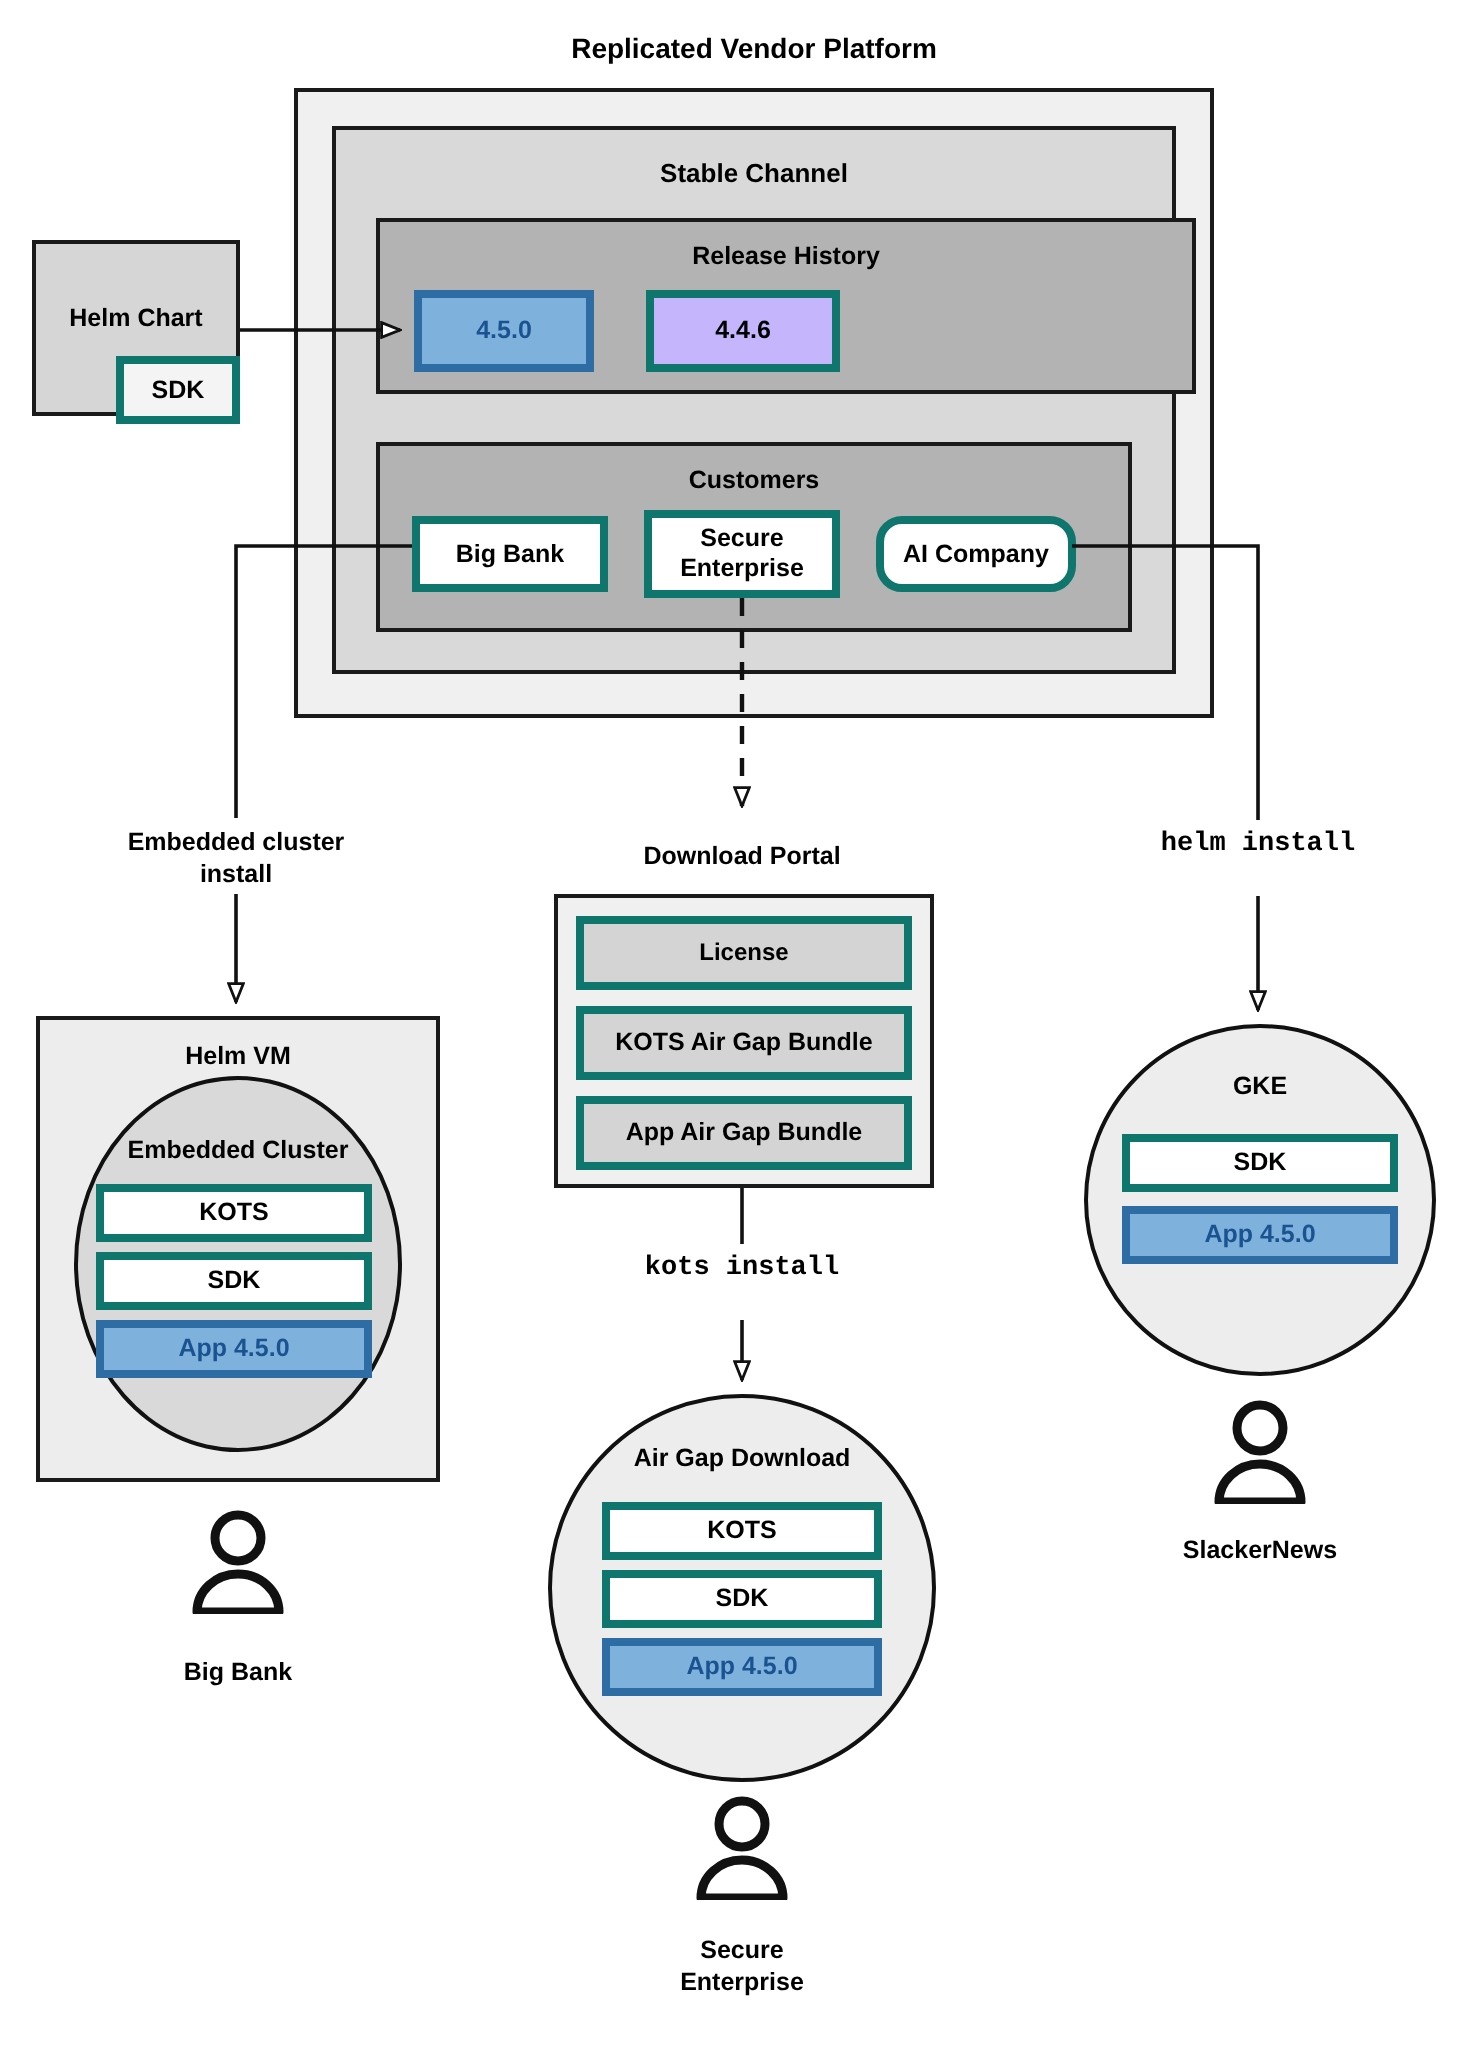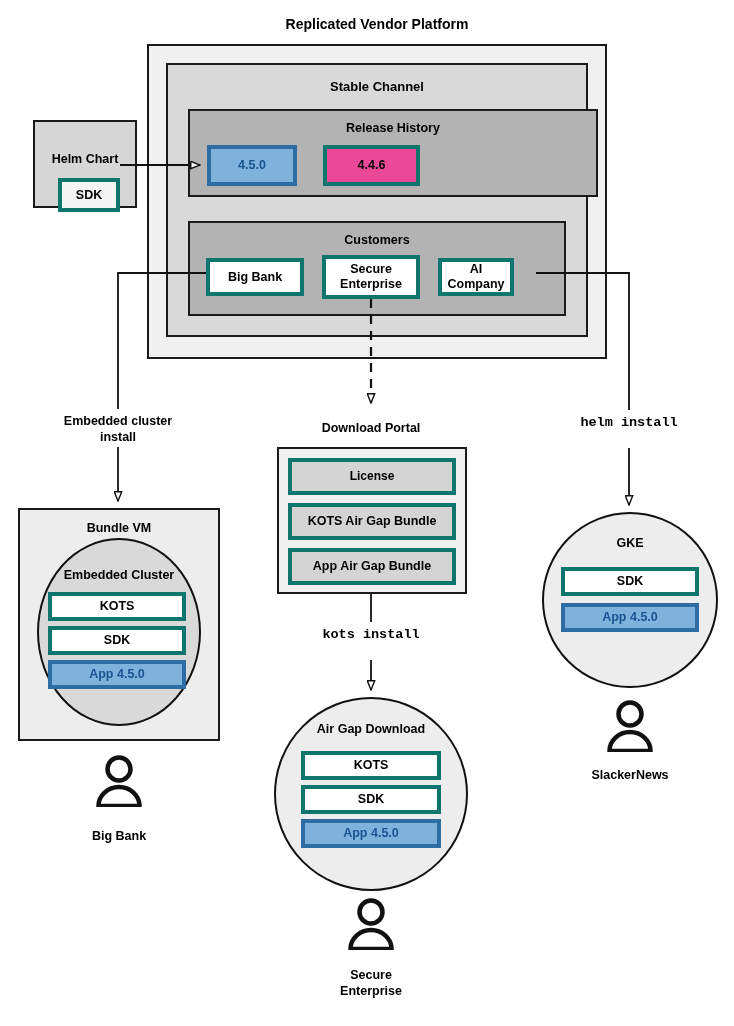--- a/index.html
+++ b/index.html
@@ -36,52 +36,52 @@
     <div class="paneltitle" style="top:14px;font-size:13px;">Stable Channel</div>
   </div>
 
   <div class="boxtop" style="left:188px;top:109px;width:410px;height:88px;background:#b3b3b3;">
     <div class="paneltitle" style="top:10px;font-size:12.5px;">Release History</div>
   </div>
 
   <div class="box" style="left:207px;top:145px;width:90px;height:41px;background:#7fb1dd;
               border-color:#2e6da4;color:#1a5490;font-size:12.5px;">4.5.0</div>
 
-  <div class="box" style="left:323px;top:145px;width:97px;height:41px;background:#ec4899;
+  <div class="box" style="left:323px;top:145px;width:97px;height:41px;background:#c4b5fd;
               font-size:12.5px;">4.4.6</div>
 
   <div class="boxtop" style="left:188px;top:221px;width:378px;height:95px;background:#b3b3b3;">
     <div class="paneltitle" style="top:10px;font-size:12.5px;">Customers</div>
   </div>
 
   <div class="box" style="left:206px;top:258px;width:98px;height:38px;background:#ffffff;
               font-size:12.5px;">Big Bank</div>
 
   <div class="box" style="left:322px;top:255px;width:98px;height:44px;background:#ffffff;
               font-size:12.5px;">Secure
 Enterprise</div>
 
-  <div class="box" style="left:438px;top:258px;width:76px;height:38px;background:#ffffff;
-              font-size:12.5px;">AI Company</div>
+  <div class="box" style="left:438px;top:258px;width:100px;height:38px;background:#ffffff;
+              font-size:12.5px;border-radius:13px;">AI Company</div>
 
-  <div class="boxtop" style="left:16px;top:120px;width:104px;height:88px;background:#d6d6d6;margin-left:17px;">
+  <div class="boxtop" style="left:16px;top:120px;width:104px;height:88px;background:#d6d6d6;">
     <div class="paneltitle" style="top:30px;font-size:12.5px;">Helm Chart</div>
   </div>
   <div class="box" style="left:58px;top:178px;width:62px;height:34px;background:#f4f4f4;
               font-size:12.5px;">SDK</div>
 
   <div class="lbl" style="left:38px;top:414px;width:160px;font-size:12.5px;">Embedded cluster
 install</div>
 
   <div class="lbl mono" style="left:291px;top:627px;width:160px;font-size:13.5px;">kots install</div>
 
   <div class="lbl mono" style="left:549px;top:415px;width:160px;font-size:13.5px;">helm install</div>
 
   <div class="boxtop" style="left:18px;top:508px;width:202px;height:233px;background:#ededed;">
-    <div class="paneltitle" style="top:11px;font-size:12.5px;">Bundle VM</div>
+    <div class="paneltitle" style="top:11px;font-size:12.5px;">Helm VM</div>
   </div>
 
   <div class="circle" style="left:37px;top:538px;width:164px;height:188px;background:#d9d9d9;">
   </div>
   <div class="lbl" style="left:39px;top:568px;width:160px;font-size:12.5px;">Embedded Cluster</div>
 
   <div class="box" style="left:48px;top:592px;width:138px;height:29px;background:#ffffff;font-size:12.5px;">KOTS</div>
   <div class="box" style="left:48px;top:626px;width:138px;height:29px;background:#ffffff;font-size:12.5px;">SDK</div>
   <div class="box" style="left:48px;top:660px;width:138px;height:29px;background:#7fb1dd;
               border-color:#2e6da4;color:#1a5490;font-size:12.5px;">App 4.5.0</div>

